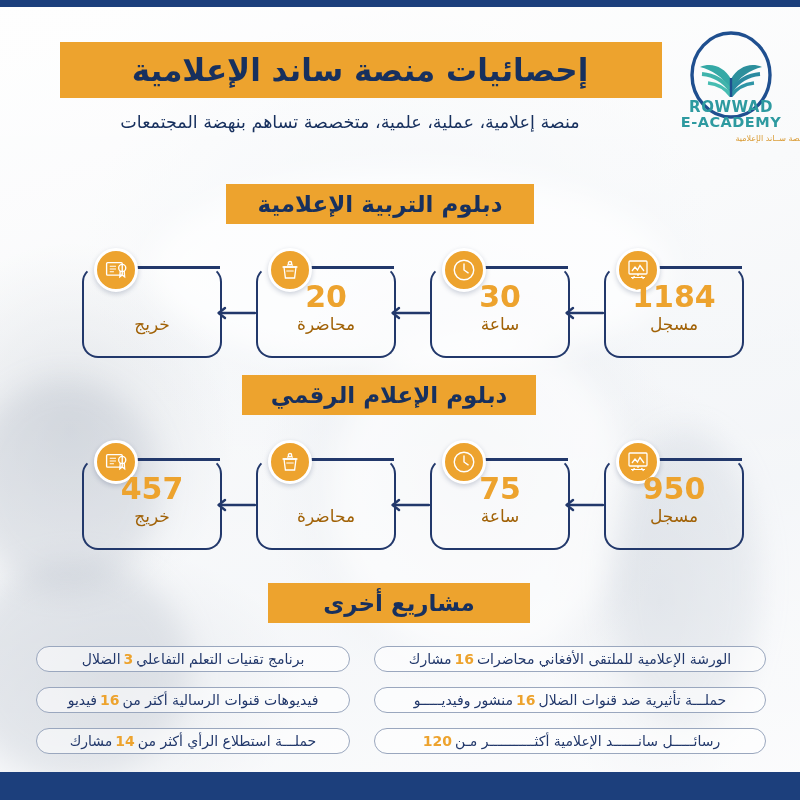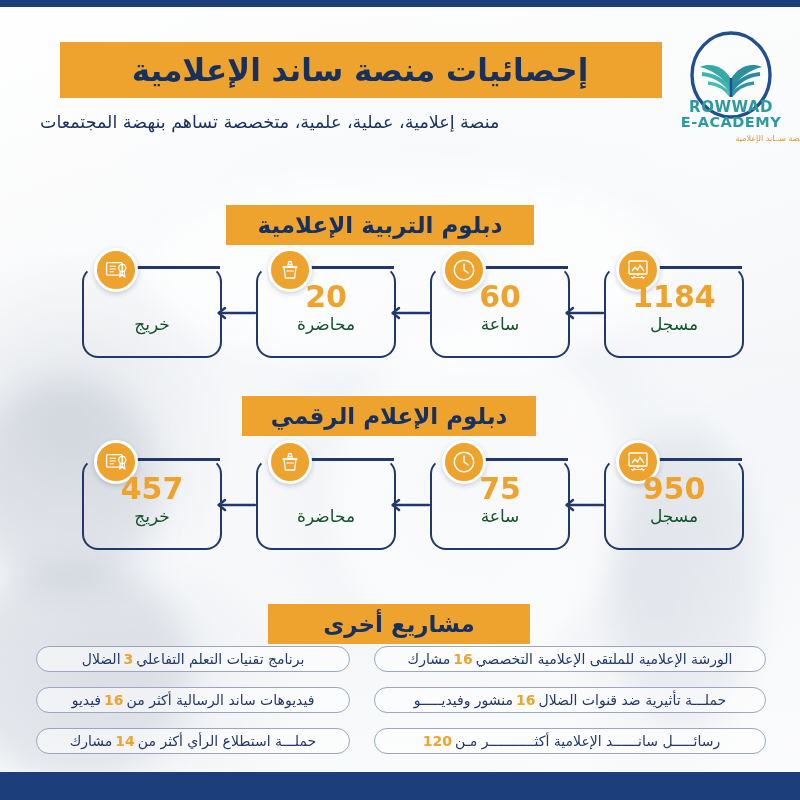--- a/index.html
+++ b/index.html
@@ -44,41 +44,41 @@
     position:absolute;left:60px;top:42px;width:600px;height:56px;
     background:#eda32e;display:flex;align-items:center;justify-content:center;
   }
   .title-banner .t{
     color:#17305e;font-size:31px;font-weight:bold;letter-spacing:0;
     font-family:"DejaVu Sans","Liberation Sans",sans-serif;white-space:nowrap;
   }
   .title-accent{position:absolute;left:655px;top:42px;width:7px;height:56px;background:#eda32e;}
   .subtitle{
     position:absolute;left:40px;top:110px;width:620px;
-    text-align:left;color:#17305e;font-size:17.5px;line-height:1.45;
+    text-align:center;color:#17305e;font-size:17.5px;line-height:1.45;
   }
 
   
   .logo{position:absolute;left:672px;top:28px;width:118px;height:120px;}
   .logo svg{display:block;}
   .logo-name{
     position:absolute;left:672px;top:100px;width:118px;text-align:center;
     color:#2e9aa0;font-size:15px;font-weight:bold;line-height:1.02;letter-spacing:.5px;
     direction:ltr;
   }
   .logo-name .l2{font-size:14.5px;}
   .logo-ar{
     position:absolute;left:712px;top:134px;width:118px;text-align:center;
     color:#d99a32;font-size:8px;letter-spacing:.3px;
   }
 
   
   .sec-banner{
     position:absolute;height:40px;background:#eda32e;
-    display:flex;align-items:center;justify-content:center;margin-top:21px;
+    display:flex;align-items:center;justify-content:center;
   }
   .sec-banner span{color:#17305e;font-size:23px;font-weight:bold;white-space:nowrap;}
   #sec1{left:226px;top:184px;width:308px;}
   #sec2{left:242px;top:375px;width:294px;}
   #sec3{left:268px;top:583px;width:262px;}
 
   
   .stats-row{position:absolute;left:56px;width:688px;height:115px;}
   #row1{top:248px;}
   #row2{top:440px;}
@@ -92,21 +92,21 @@
 
   .top-cap{
     position:absolute;top:18px;height:3px;background:#22386b;
   }
   .num{
     position:absolute;top:34px;width:140px;text-align:center;
     color:#eda32e;font-size:30px;font-weight:bold;line-height:1;
   }
   .unit{
     position:absolute;top:68px;width:140px;text-align:center;
-    color:#14532d;font-size:17px;line-height:1;
+    color:#a16207;font-size:17px;line-height:1;
   }
 
   .icon-circle{
     position:absolute;top:0px;width:44px;height:44px;border-radius:50%;
     background:#eda32e;border:3px solid #ffffff;
     box-shadow:0 2px 5px rgba(30,50,90,.22);
     display:flex;align-items:center;justify-content:center;
     box-sizing:border-box;
   }
   .icon-circle svg{display:block;}
@@ -193,21 +193,21 @@
         </svg>
       </div>
       <div class="cell" style="right: 174px;"></div>
       <div class="top-cap" style="right: 176px; width: 86px;"></div>
       <div class="icon-circle" style="right: 258px;">
         <svg width="26" height="26" viewBox="0 0 24 24" fill="none" stroke="#fff" stroke-width="1.3">
           <circle cx="12" cy="12" r="9"></circle>
           <path d="M12 6.5 V12 L15.8 14.6" stroke-linecap="round"></path>
         </svg>
       </div>
-      <div class="num" style="right: 174px;">60</div>
+      <div class="num" style="right: 174px;">30</div>
       <div class="unit" style="right: 174px;">ساعة</div>
       <div class="arrow" style="right: 314px;">
         <svg width="40" height="14" viewBox="0 0 40 14" fill="none" stroke="#22386b" stroke-width="2.4">
           <path d="M39 7 H3" stroke-linecap="round"></path>
           <path d="M9 2 L2.6 7 L9 12" stroke-linecap="round" stroke-linejoin="round"></path>
         </svg>
       </div>
       <div class="cell" style="right: 348px;"></div>
       <div class="top-cap" style="right: 350px; width: 86px;"></div>
       <div class="icon-circle" style="right: 432px;">
@@ -309,41 +309,41 @@
       </div>
       <div class="num" style="right: 522px;">457</div>
       <div class="unit" style="right: 522px;">خريج</div>
     </div>
 
   <div class="sec-banner" id="sec3">
     <span>مشاريع أخرى</span>
   </div>
 
   <div class="pill pill-r" id="pr1">
-      <span>الورشة الإعلامية للملتقى الإعلامية التخصصي</span>
+      <span>الورشة الإعلامية للملتقى الأفغاني محاضرات</span>
       <b>16</b>
       <span>مشارك</span>
     </div>
   <div class="pill pill-r" id="pr2">
       <span>حملـــة تأثيرية ضد قنوات الضلال</span>
       <b>16</b>
       <span>منشور وفيديـــــو</span>
     </div>
   <div class="pill pill-r" id="pr3">
       <span>رسائـــــل سانــــــد الإعلامية  أكثـــــــــــر مـن</span>
       <b>120</b>
     </div>
 
   <div class="pill pill-l" id="pl1">
       <span>برنامج تقنيات التعلم التفاعلي</span>
       <b>3</b>
       <span>الضلال</span>
     </div>
   <div class="pill pill-l" id="pl2">
-      <span>فيديوهات ساند الرسالية أكثر من</span>
+      <span>فيديوهات قنوات الرسالية أكثر من</span>
       <b>16</b>
       <span>فيديو</span>
     </div>
   <div class="pill pill-l" id="pl3">
       <span>حملـــة استطلاع الرأي أكثر من</span>
       <b>14</b>
       <span>مشارك</span>
     </div>
 
 </div>

